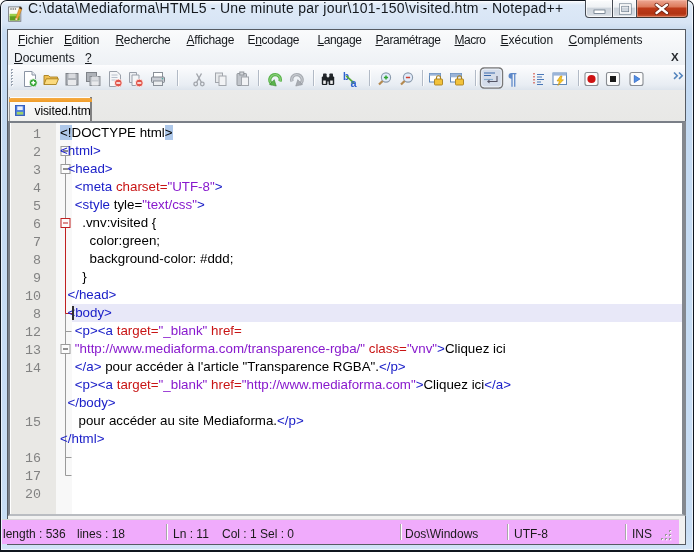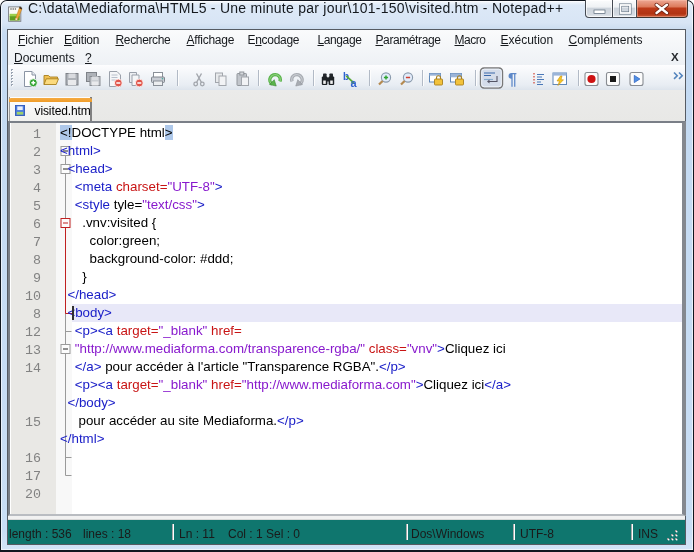--- a/index.html
+++ b/index.html
@@ -354,21 +354,21 @@
 <div>    <span class="t">&lt;/a&gt;</span> pour accéder à l'article "Transparence RGBA".<span class="t">&lt;/p&gt;</span></div>
 <div>    <span class="t">&lt;p&gt;&lt;a </span><span class="a">target=</span><span class="v">"_blank"</span> <span class="a">href=</span><span class="v">"http://www.mediaforma.com"</span><span class="t">&gt;</span>Cliquez ici<span class="t">&lt;/a&gt;</span></div>
 <div>  <span class="t">&lt;/body&gt;</span></div>
 <div>     pour accéder au site Mediaforma.<span class="t">&lt;/p&gt;</span></div>
 <div><span class="t">&lt;/html&gt;</span></div>
 <div>&nbsp;</div>
 </div>
 
 <div class="abs" style="left:72px;top:306px;width:2px;height:14px;background:#303030"></div>
 
-<div class="abs" style="left:8px;top:519px;width:677px;height:25px;background:#0f766e;border-top:1px solid #d8d8d8">
+<div class="abs" style="left:2px;top:519px;width:677px;height:25px;background:#f0abfc;border-top:1px solid #d8d8d8">
  <span class="st" style="left:1px">length : 536</span>
  <span class="st" style="left:75px">lines : 18</span>
  <span class="sep" style="left:164px"></span>
  <span class="st" style="left:171px">Ln : 11</span>
  <span class="st" style="left:220px">Col : 1</span>
  <span class="st" style="left:258px">Sel : 0</span>
  <span class="sep" style="left:398px"></span>
  <span class="st" style="left:403px">Dos\Windows</span>
  <span class="sep" style="left:505px"></span>
  <span class="st" style="left:512px">UTF-8</span>

